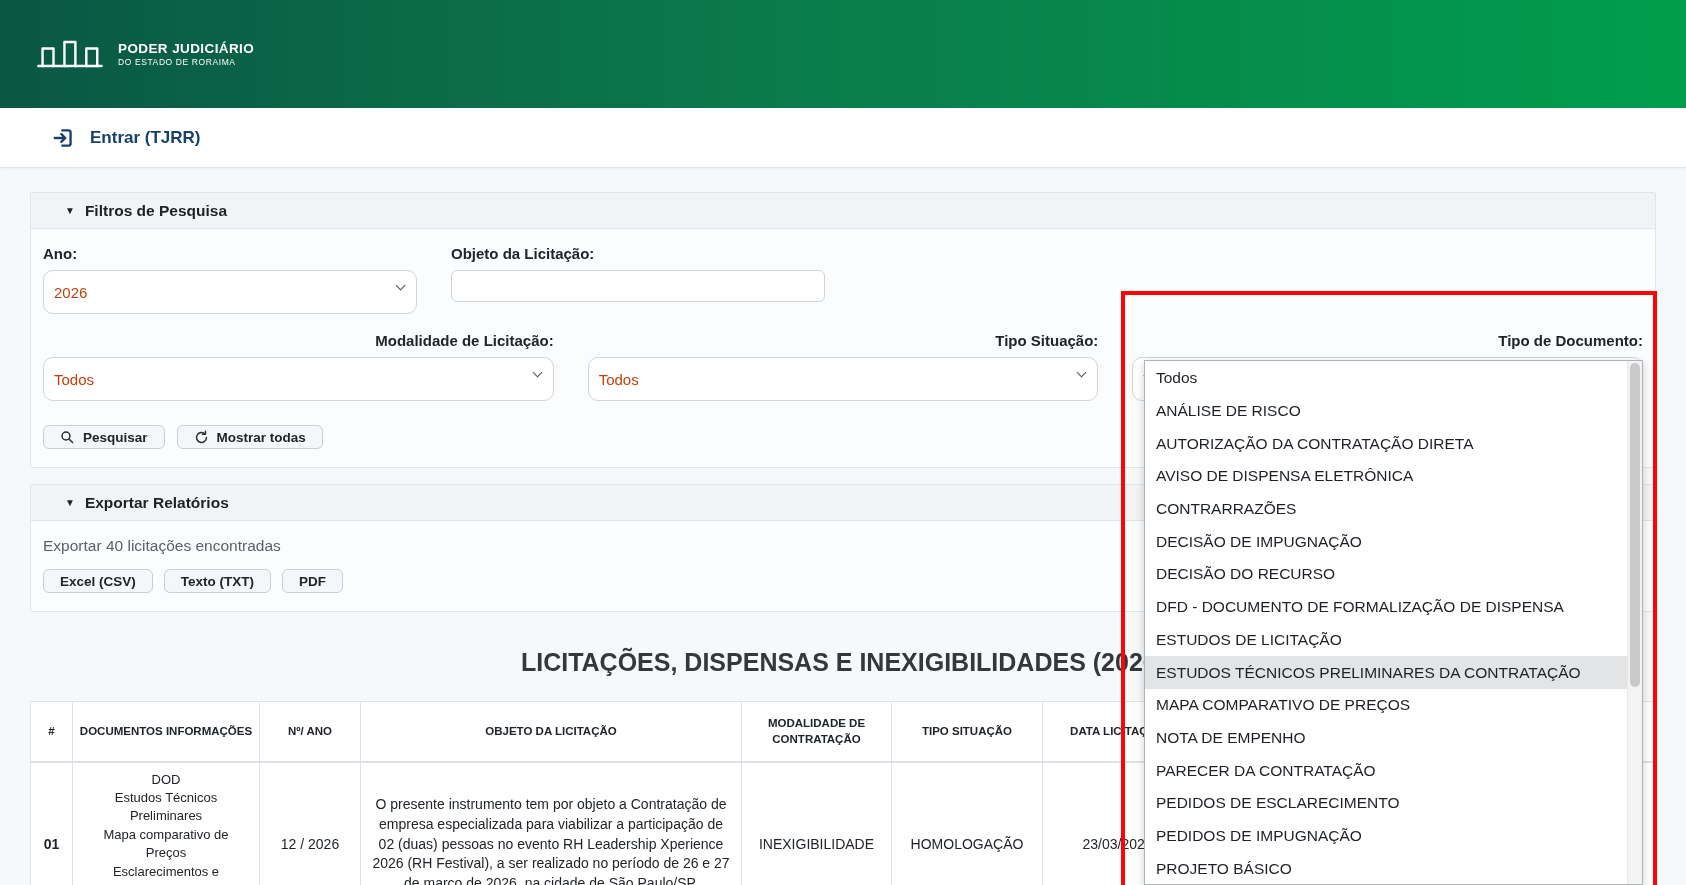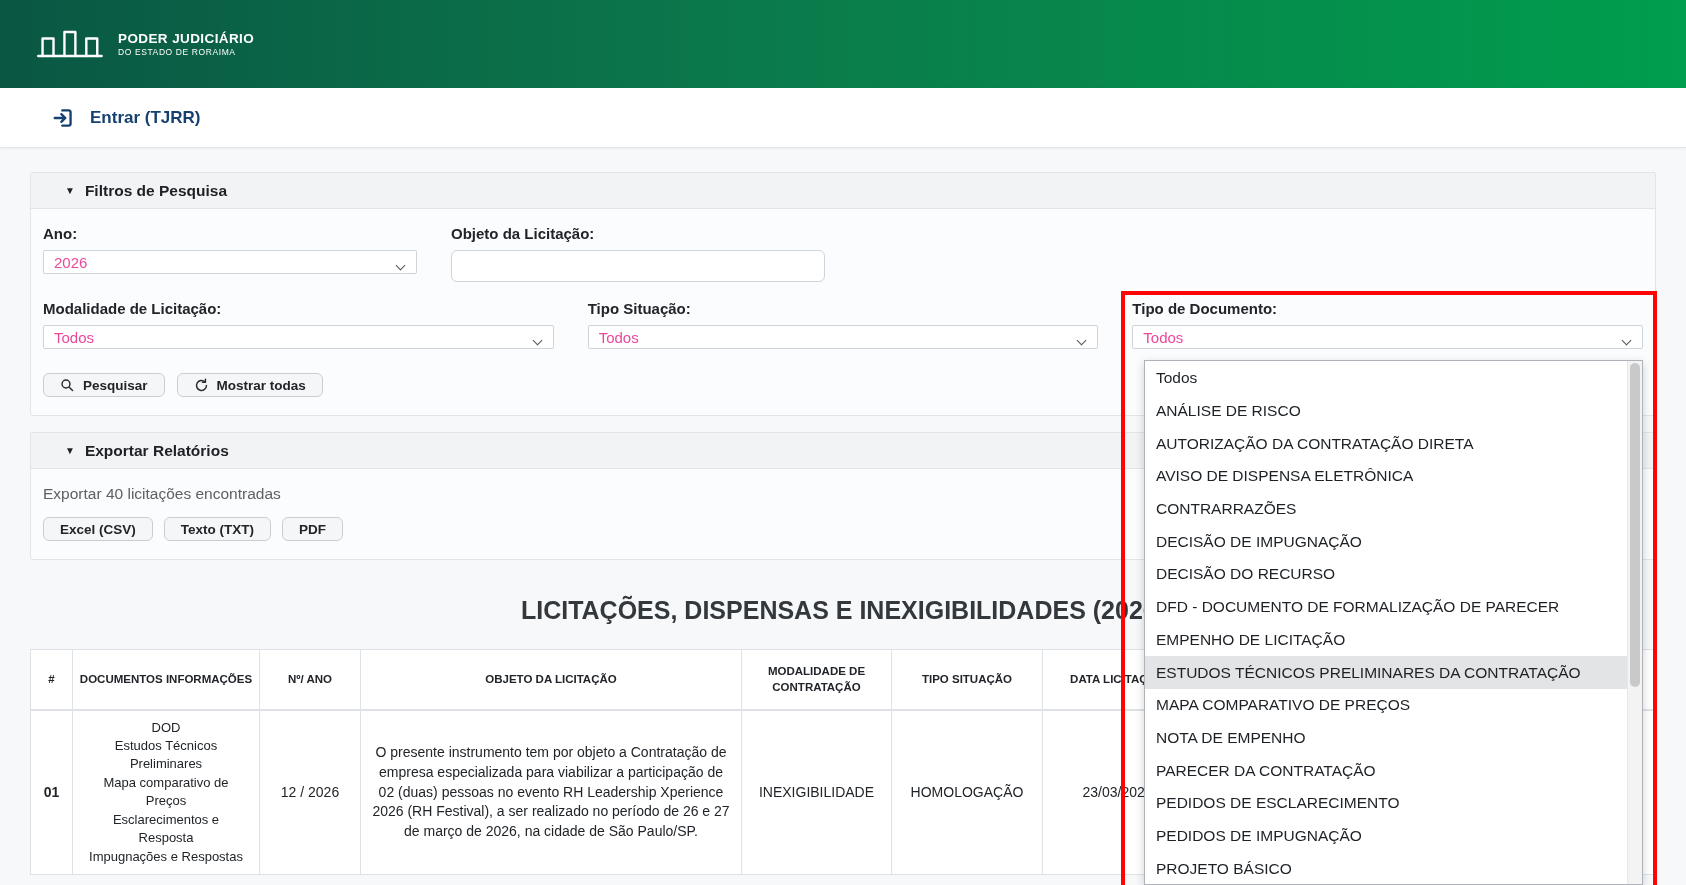--- a/index.html
+++ b/index.html
@@ -4,21 +4,21 @@
 <style>
   * { box-sizing: border-box; }
   html,body { margin:0; padding:0; }
   body {
     width:1686px; height:885px; overflow:hidden; position:relative;
     background:#f7f8f9; font-family:"Liberation Sans", sans-serif; color:#212529;
   }
 
   
   .top-bar {
-    height:88px; display:flex; align-items:center; padding-left:36px;
+    height:108px; display:flex; align-items:center; padding-left:36px;
     background:linear-gradient(90deg,#0a5744 0%, #0b7a4b 45%, #009e4d 100%);
   }
   .logo { display:flex; align-items:center; gap:12px; }
   .logo-text { color:#fff; line-height:1.2; }
   .logo-line1 { font-size:13.5px; font-weight:bold; letter-spacing:.4px; }
   .logo-line2 { font-size:8.5px; letter-spacing:.6px; }
 
   
   .nav-bar {
     height:60px; background:#fff; border-bottom:1px solid #e3e6e9;
@@ -34,30 +34,30 @@
   .panel { border:1px solid #e2e5e8; background:#fbfcfd; border-radius:2px; }
   .panel-header {
     height:36px; background:#f2f3f5; border-bottom:1px solid #e2e5e8;
     display:flex; align-items:center; gap:10px; padding-left:34px;
     font-weight:bold; font-size:15.5px; color:#1d2125; cursor:pointer;
   }
   .caret { font-size:10px; color:#1d2125; }
   .panel-body { padding:16px 12px 18px; }
 
   .form-grid1 { display:grid; grid-template-columns:374px 374px 1fr; gap:34px; }
-  .form-grid2 { display:grid; grid-template-columns:1fr 1fr 1fr; gap:34px; margin-top:18px; }
+  .form-grid2 { display:grid; grid-template-columns:1fr 1fr 1fr; gap:34px; margin-top:18px;text-align:right; }
   .field label { display:block; font-weight:bold; font-size:15px; color:#212529; margin-bottom:8px; }
   .text-input {
     width:100%; height:32px; border:1px solid #ced4da; border-radius:6px;
     background:#fff; padding:0 10px; font-size:15px; font-family:inherit; color:#212529;
   }
   .select {
-    height:24px; border:1px solid #ced4da; border-radius:2px; background:#fff;
+    height:44px; border:1px solid #ced4da; border-radius:10px; background:#fff;
     padding:0 28px 0 10px; font-size:15px; display:flex; align-items:center;
-    position:relative; cursor:pointer; color:#ec4899;
+    position:relative; cursor:pointer; color:#c2410c;
   }
   .chevron {
     position:absolute; right:12px; top:11px; width:7px; height:7px;
     border-right:1.8px solid #555; border-bottom:1.8px solid #555;
     transform:rotate(45deg);
   }
 
   .btn-row { margin-top:24px; display:flex; gap:12px; }
   .btn {
     display:inline-flex; align-items:center; gap:8px; height:24px; padding:0 16px;
@@ -289,22 +289,22 @@
 
 <div id="doc-dropdown">
   <div class="dd-options">
     <div class="dd-option">Todos</div>
     <div class="dd-option">ANÁLISE DE RISCO</div>
     <div class="dd-option">AUTORIZAÇÃO DA CONTRATAÇÃO DIRETA</div>
     <div class="dd-option">AVISO DE DISPENSA ELETRÔNICA</div>
     <div class="dd-option">CONTRARRAZÕES</div>
     <div class="dd-option">DECISÃO DE IMPUGNAÇÃO</div>
     <div class="dd-option">DECISÃO DO RECURSO</div>
-    <div class="dd-option">DFD - DOCUMENTO DE FORMALIZAÇÃO DE PARECER</div>
-    <div class="dd-option">EMPENHO DE LICITAÇÃO</div>
+    <div class="dd-option">DFD - DOCUMENTO DE FORMALIZAÇÃO DE DISPENSA</div>
+    <div class="dd-option">ESTUDOS DE LICITAÇÃO</div>
     <div class="dd-option highlighted">ESTUDOS TÉCNICOS PRELIMINARES DA CONTRATAÇÃO</div>
     <div class="dd-option">MAPA COMPARATIVO DE PREÇOS</div>
     <div class="dd-option">NOTA DE EMPENHO</div>
     <div class="dd-option">PARECER DA CONTRATAÇÃO</div>
     <div class="dd-option">PEDIDOS DE ESCLARECIMENTO</div>
     <div class="dd-option">PEDIDOS DE IMPUGNAÇÃO</div>
     <div class="dd-option">PROJETO BÁSICO</div>
   </div>
   <div class="dd-scrollbar">
     <div class="dd-thumb"></div>

